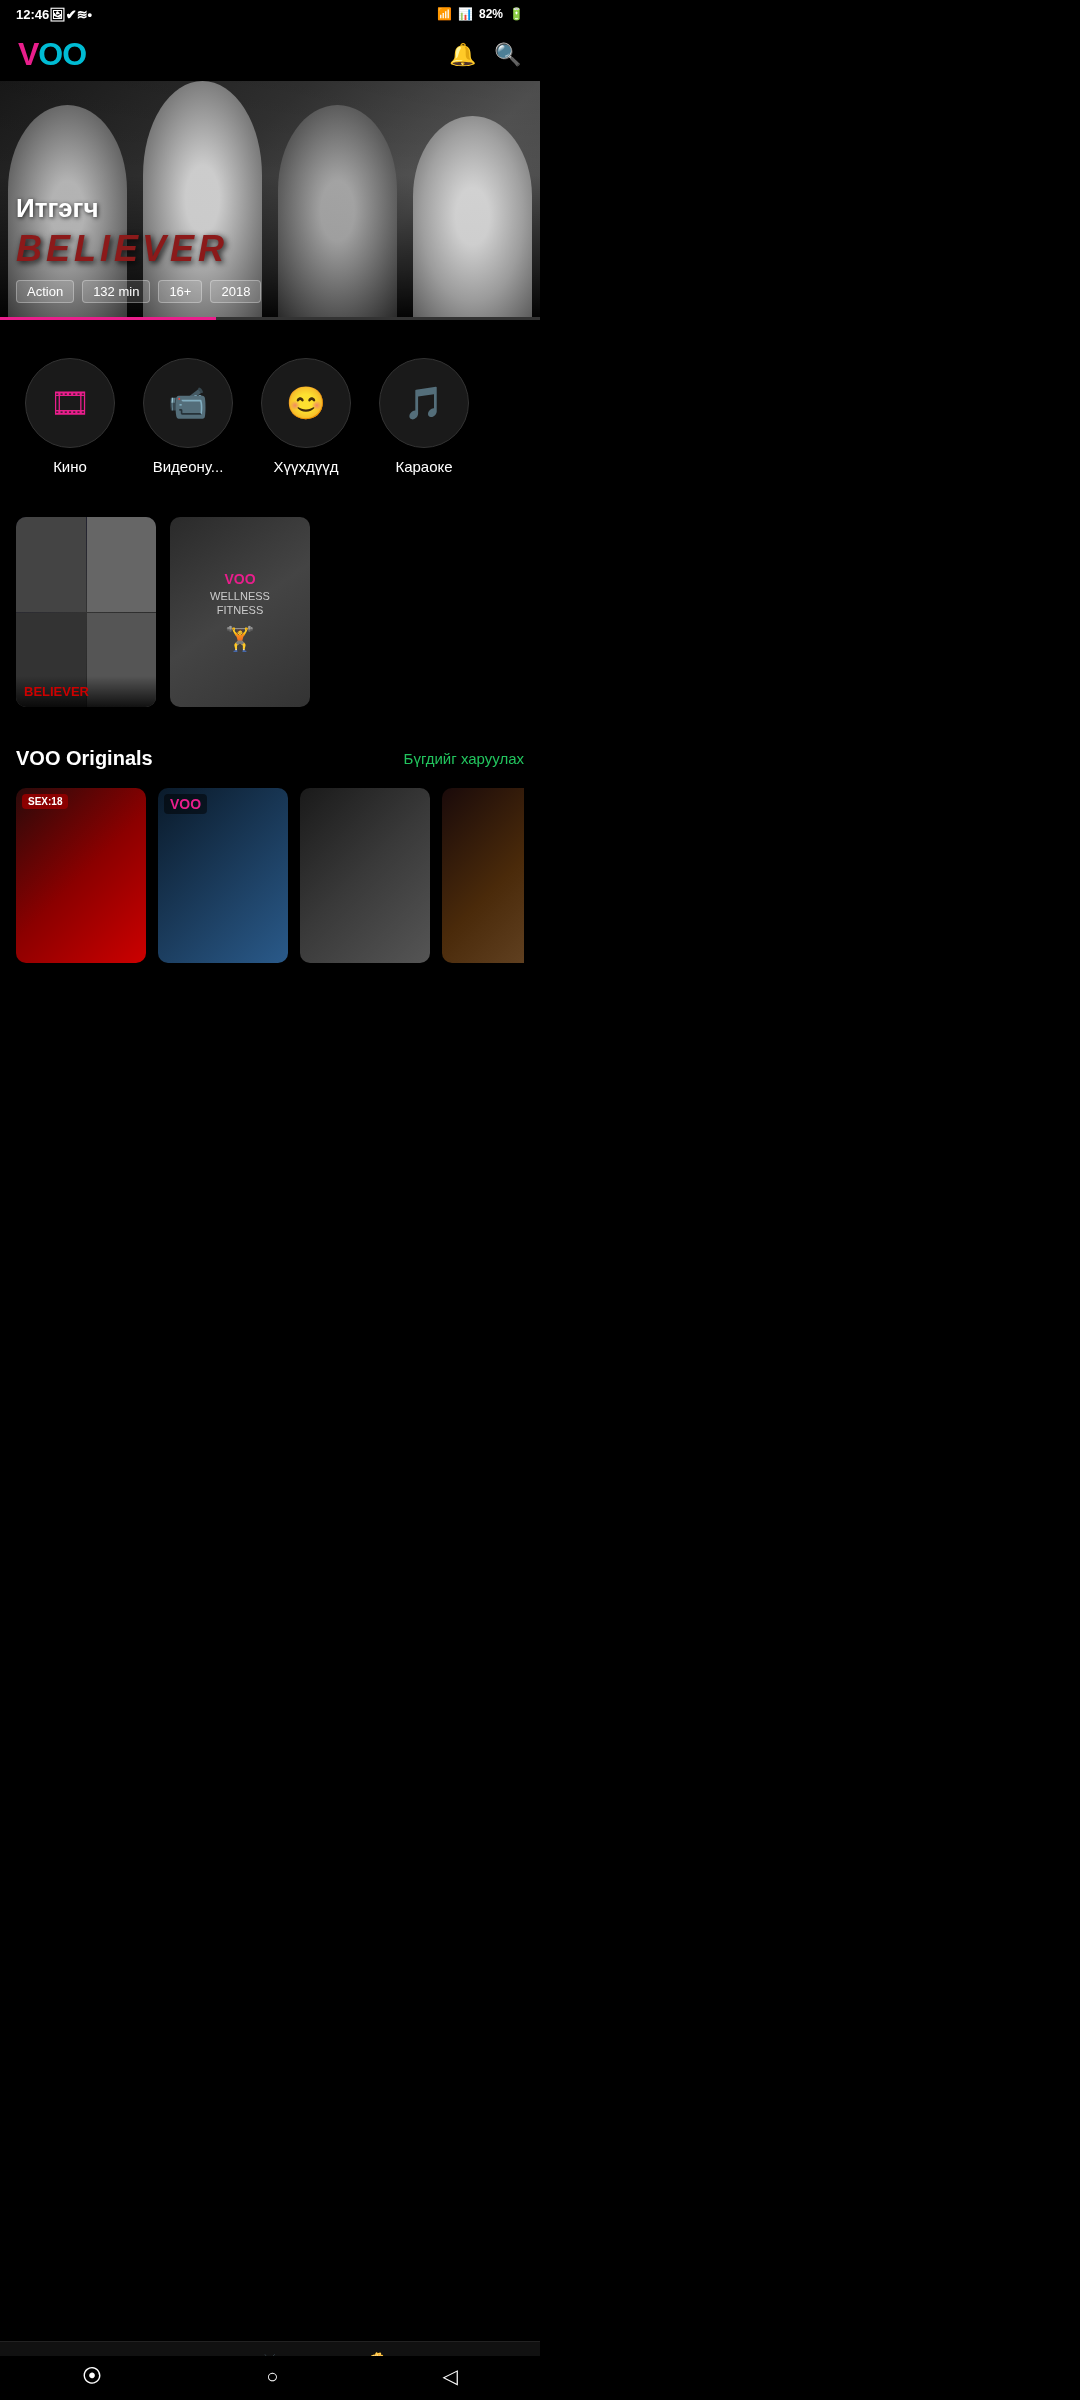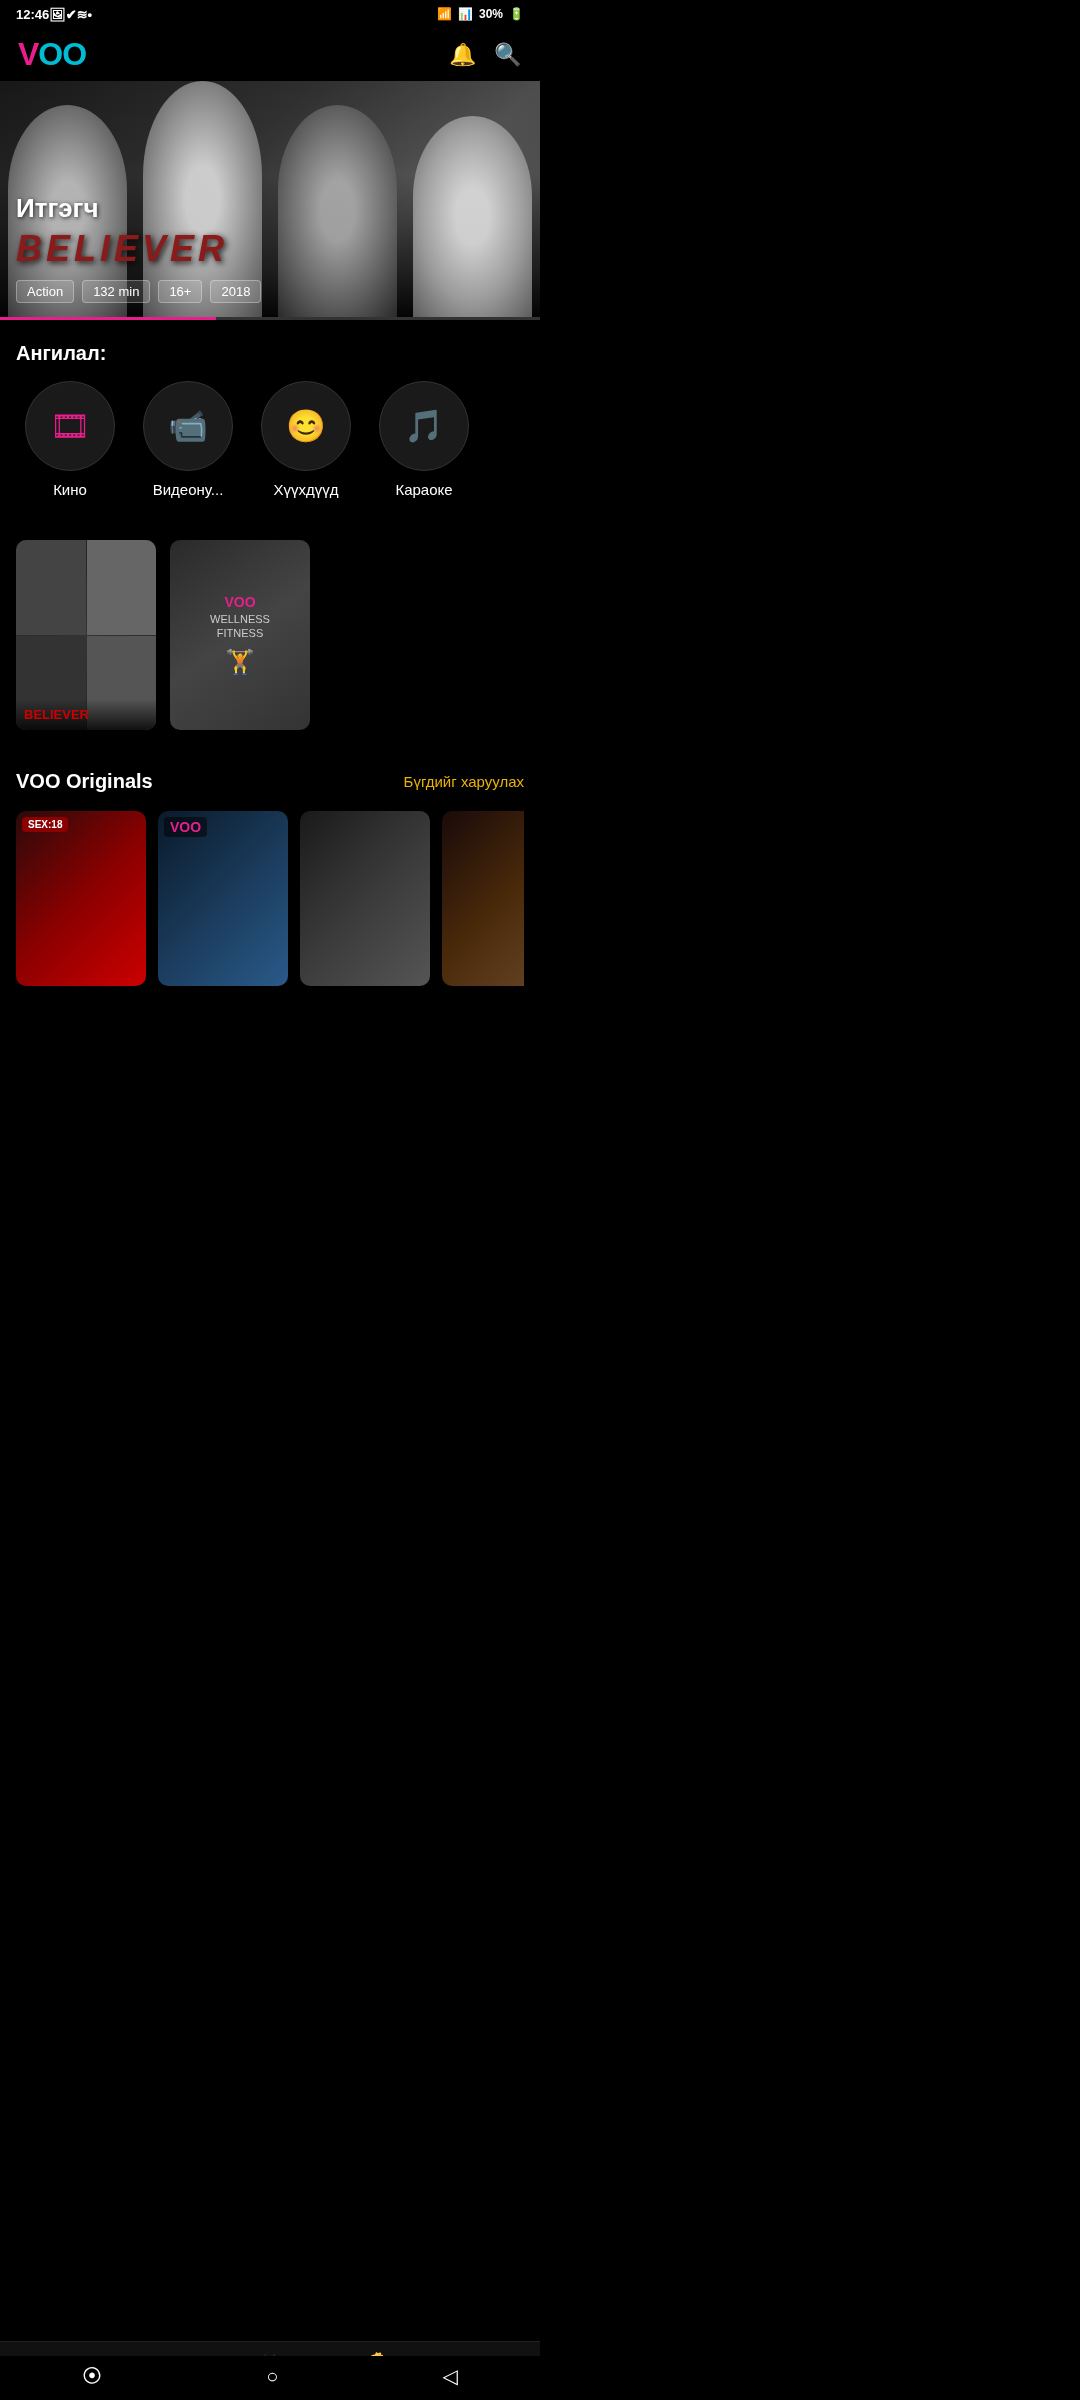--- a/index.html
+++ b/index.html
@@ -152,21 +152,21 @@
       justify-content: space-between;
       align-items: center;
       margin-bottom: 18px;
     }
     .section-title {
       font-size: 20px;
       font-weight: 700;
       color: #fff;
     }
     .section-link {
-      color: #eab308;
+      color: #22c55e;
       font-size: 15px;
       cursor: pointer;
     }
 
     
     .categories {
       display: flex;
       gap: 18px;
       padding: 0 4px 10px;
       overflow-x: auto;
@@ -350,21 +350,21 @@
   <div class="status-left">
     <span>12:46</span>
     <span>🖼</span>
     <span>✔</span>
     <span>≋</span>
     <span>•</span>
   </div>
   <div class="status-right">
     <span>📶</span>
     <span>📊</span>
-    <span>30%</span>
+    <span>82%</span>
     <span>🔋</span>
   </div>
 </div>
 
 <div class="header">
   <div class="logo">
     <span class="logo-text">
       <span class="logo-v">V</span><span class="logo-oo">OO</span>
     </span>
   </div>
@@ -394,21 +394,20 @@
         <span class="hero-tag">2018</span>
       </div>
     </div>
   </div>
 
   <div class="progress-bar">
     <div class="progress-fill"></div>
   </div>
 
   <div class="section">
-    <div class="section-title">Ангилал:</div>
     <div style="height:16px"></div>
     <div class="categories">
       <div class="category-item">
         <div class="category-icon-circle">
           <span style="color:#e91e8c;">🎞</span>
         </div>
         <span class="category-label">Кино</span>
       </div>
       <div class="category-item">
         <div class="category-icon-circle">

